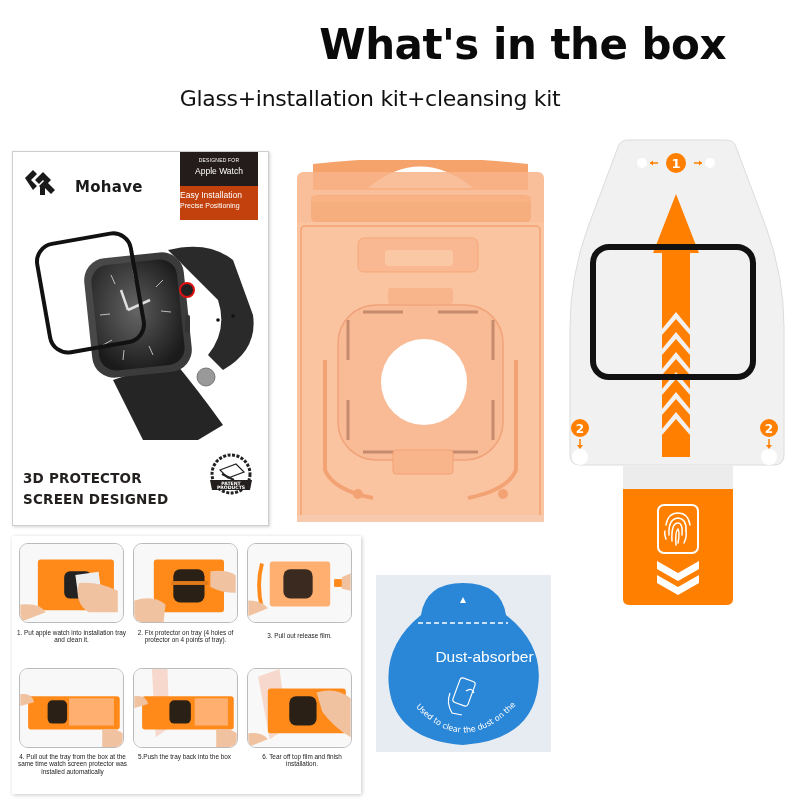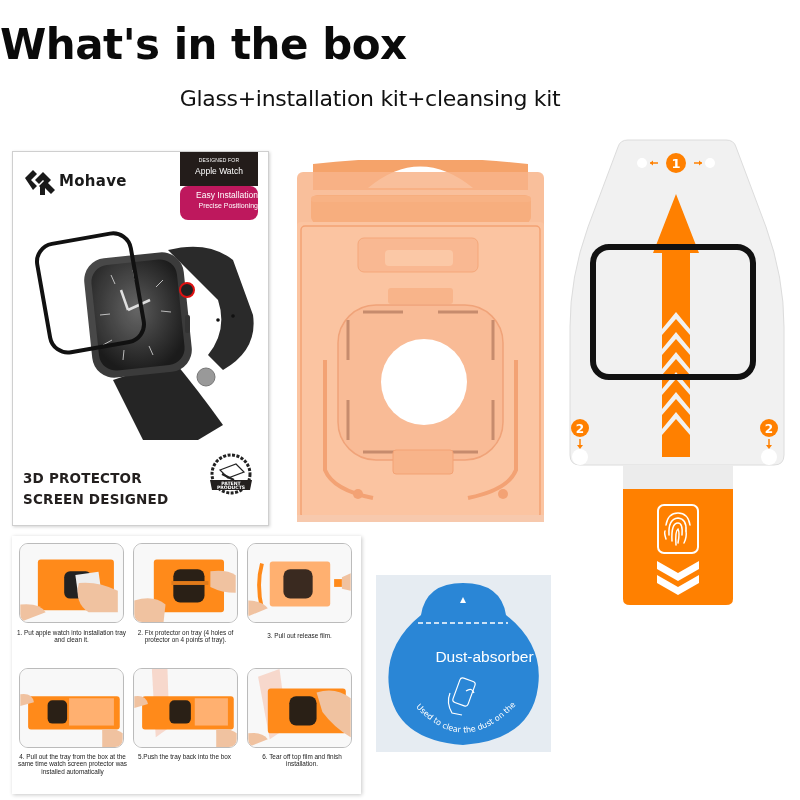--- a/index.html
+++ b/index.html
@@ -1,34 +1,34 @@
 <!DOCTYPE html>
 <html><head>
 <meta charset="utf-8">
 <style>
   * { box-sizing: border-box; margin: 0; padding: 0; }
   html, body { width: 800px; height: 800px; background: #ffffff; overflow: hidden; }
   body { position: relative; font-family: "Liberation Sans", sans-serif; color: #111; }
 
-  .headline { position: absolute; left: 0; top: 20px; width: 726px; text-align: left;
+  .headline { position: absolute; left: 0; top: 20px; width: 726px; text-align: right;
     font-family: "DejaVu Sans", sans-serif; font-weight: bold; font-size: 42px; letter-spacing: -0.5px; color: #0a0a0a; }
   .subhead { position: absolute; left: 0; top: 86px; width: 740px; text-align: center;
     font-family: "DejaVu Sans", sans-serif; font-size: 22px; color: #111; letter-spacing: -0.3px; }
 
   
   .package { position: absolute; left: 12px; top: 151px; width: 257px; height: 375px;
     background: #fff; border: 1px solid #cfcfcf; box-shadow: 1px 1px 3px rgba(0,0,0,0.18); overflow: hidden; }
-  .brand { position: absolute; left: 10px; top: 14px; display: flex; align-items: center; gap: 2px; }
+  .brand { position: absolute; left: 10px; top: 14px; display: flex; align-items: flex-end; gap: 18px; }
   .brand-logo { width: 34px; height: 30px; }
   .brand-name { font-family: "DejaVu Sans", sans-serif; font-size: 15px; font-weight: bold; color: #1a1a1a; letter-spacing: 0.3px; }
   .badge-box { position: absolute; right: 10px; top: 0; width: 78px; height: 88px; border-radius: 0 0 8px 8px; overflow: hidden; }
   .badge-top { background: #231c1a; height: 34px; text-align: center; color: #fff; }
   .badge-small { font-size: 5px; padding-top: 5px; letter-spacing: 0.2px; }
   .badge-apple { font-size: 8.5px; padding-top: 3px; }
-  .badge-bottom { background: #be185d; height: 34px; color: #fff; text-align: right; border-radius: 8px; }
+  .badge-bottom { background: #c2410c; height: 34px; color: #fff; text-align: left; }
   .badge-easy { font-size: 8.5px; padding-top: 4px; }
   .badge-precise { font-size: 7px; padding-top: 2px; }
   .watch-art { position: absolute; left: 10px; top: 68px; width: 240px; height: 220px; }
   .pkg-title { position: absolute; left: 10px; top: 316px; font-family: "DejaVu Sans", sans-serif; font-weight: bold;
     font-size: 13.5px; line-height: 21px; color: #231f1e; letter-spacing: 0.2px; }
   .patent { position: absolute; right: 12px; top: 300px; width: 50px; height: 48px; }
 
   
   .tray { position: absolute; left: 293px; top: 160px; width: 255px; height: 365px; }
 

